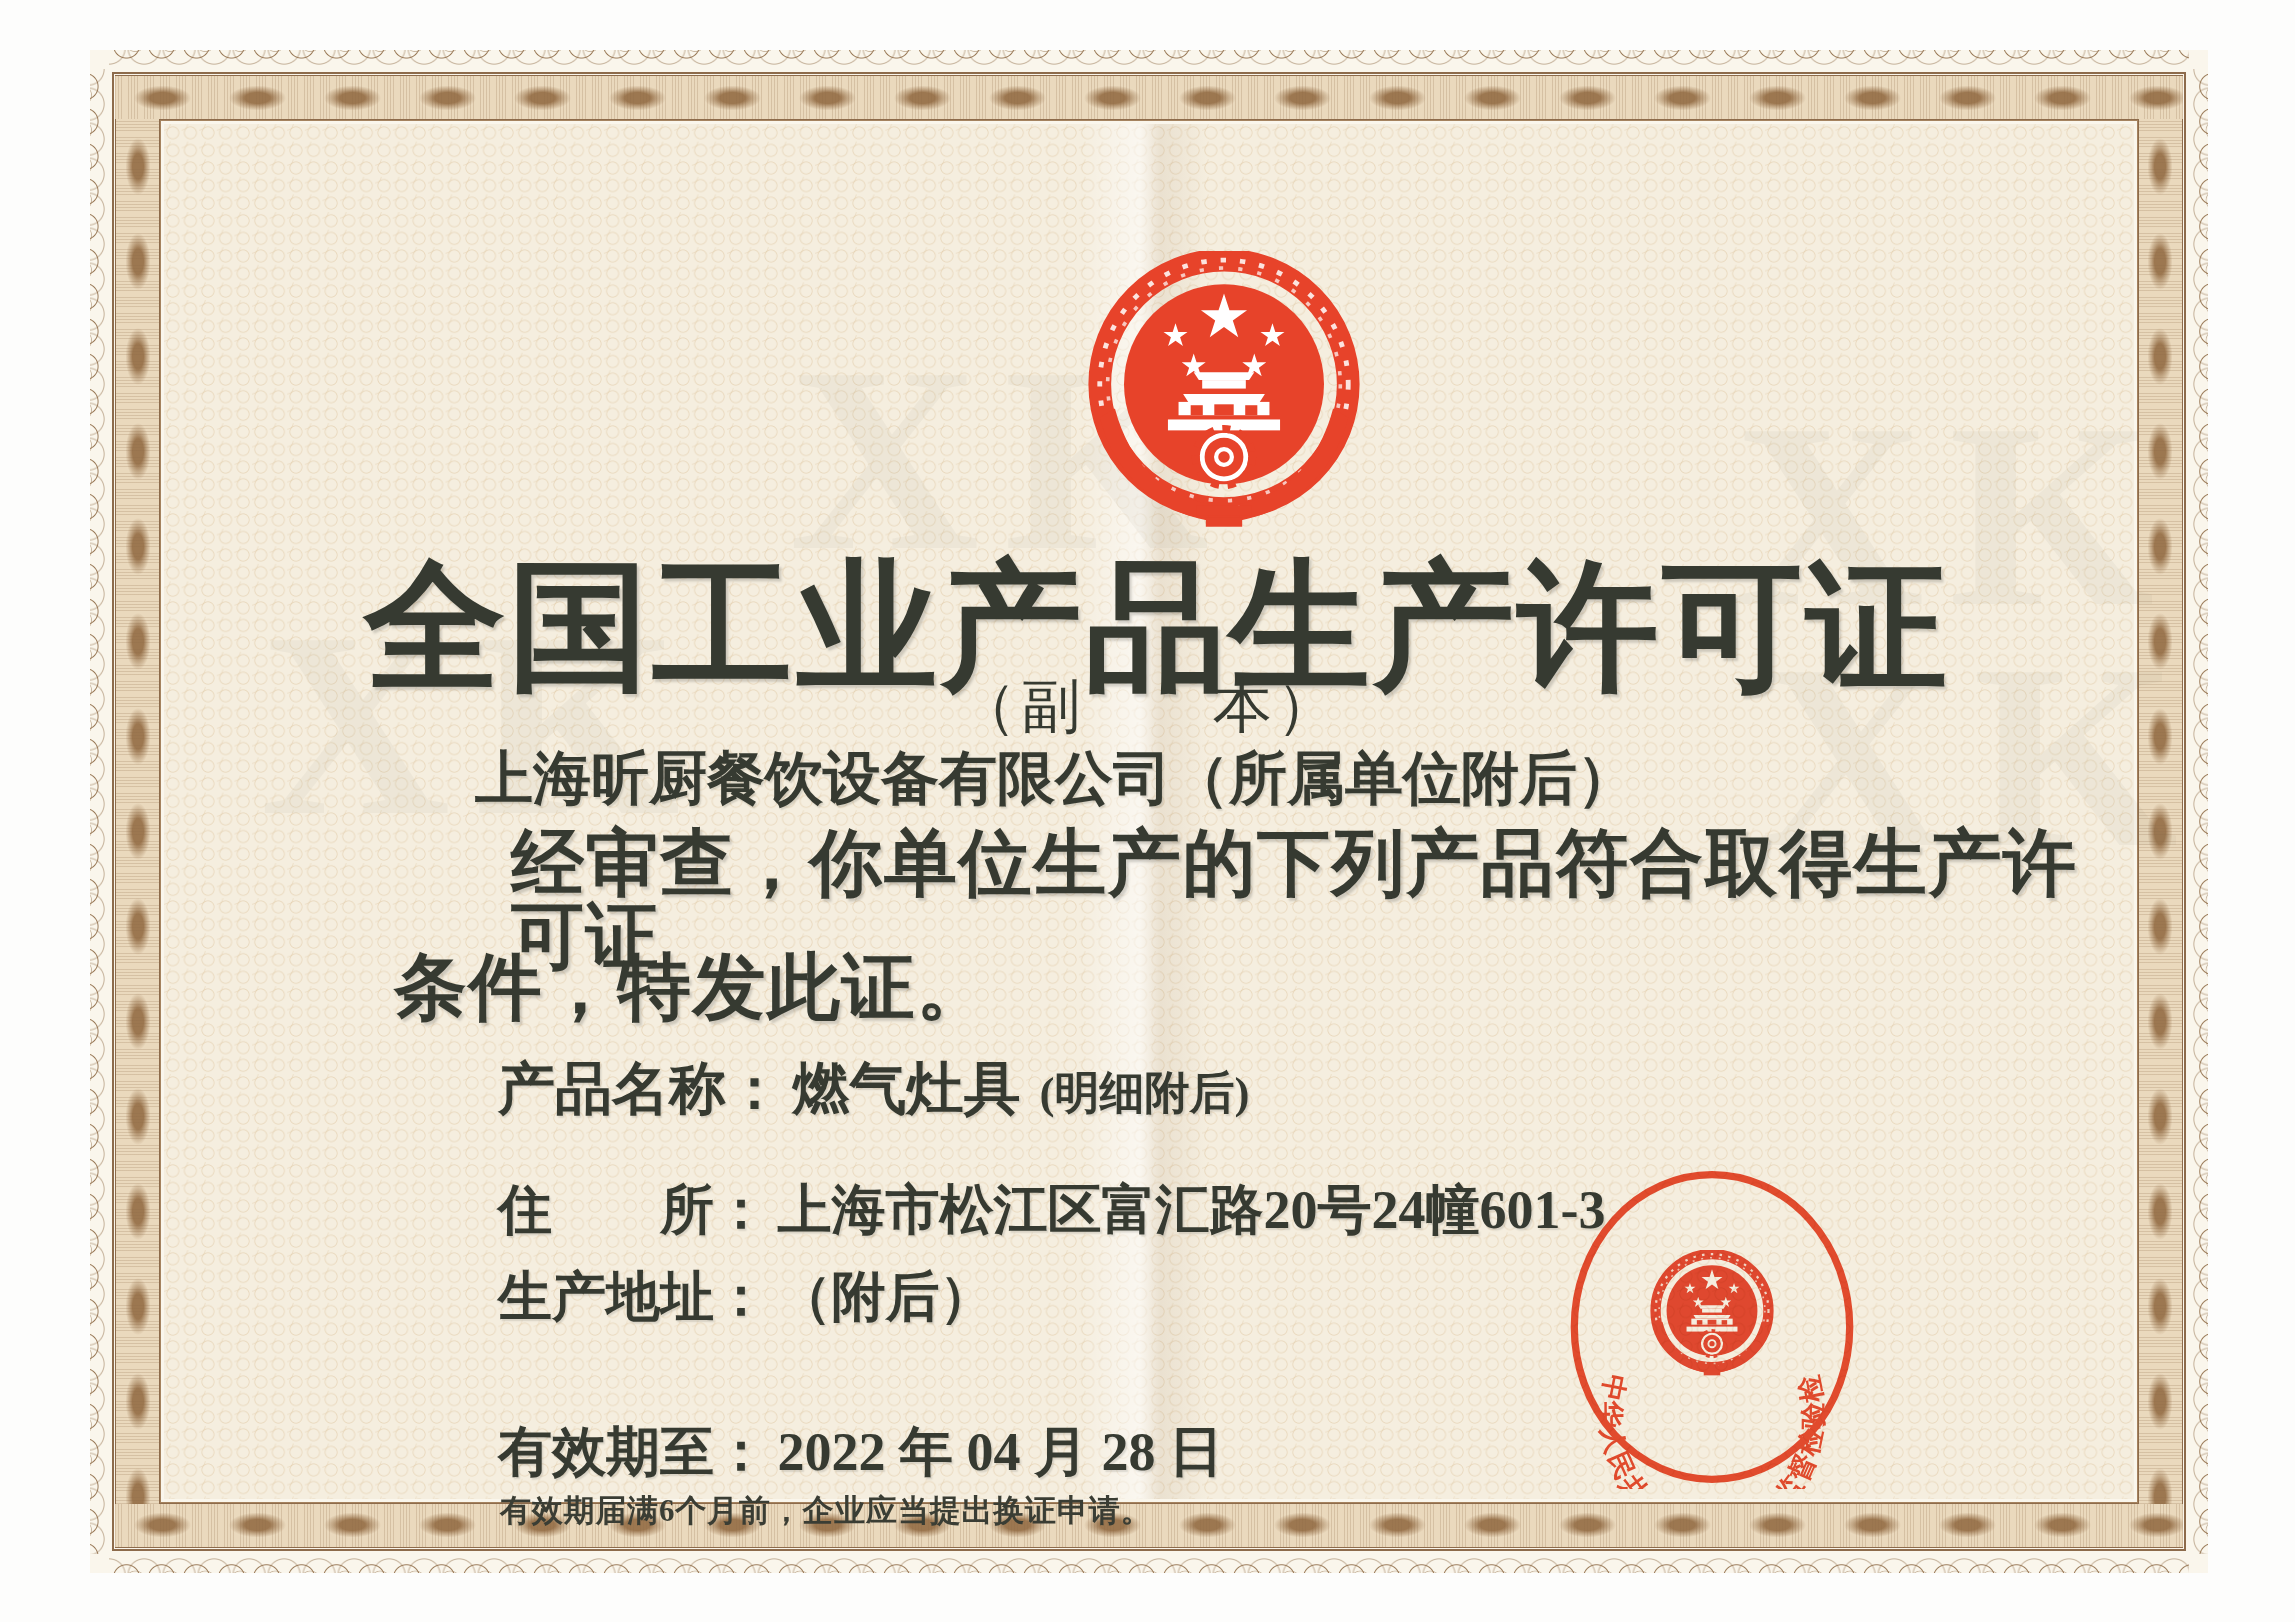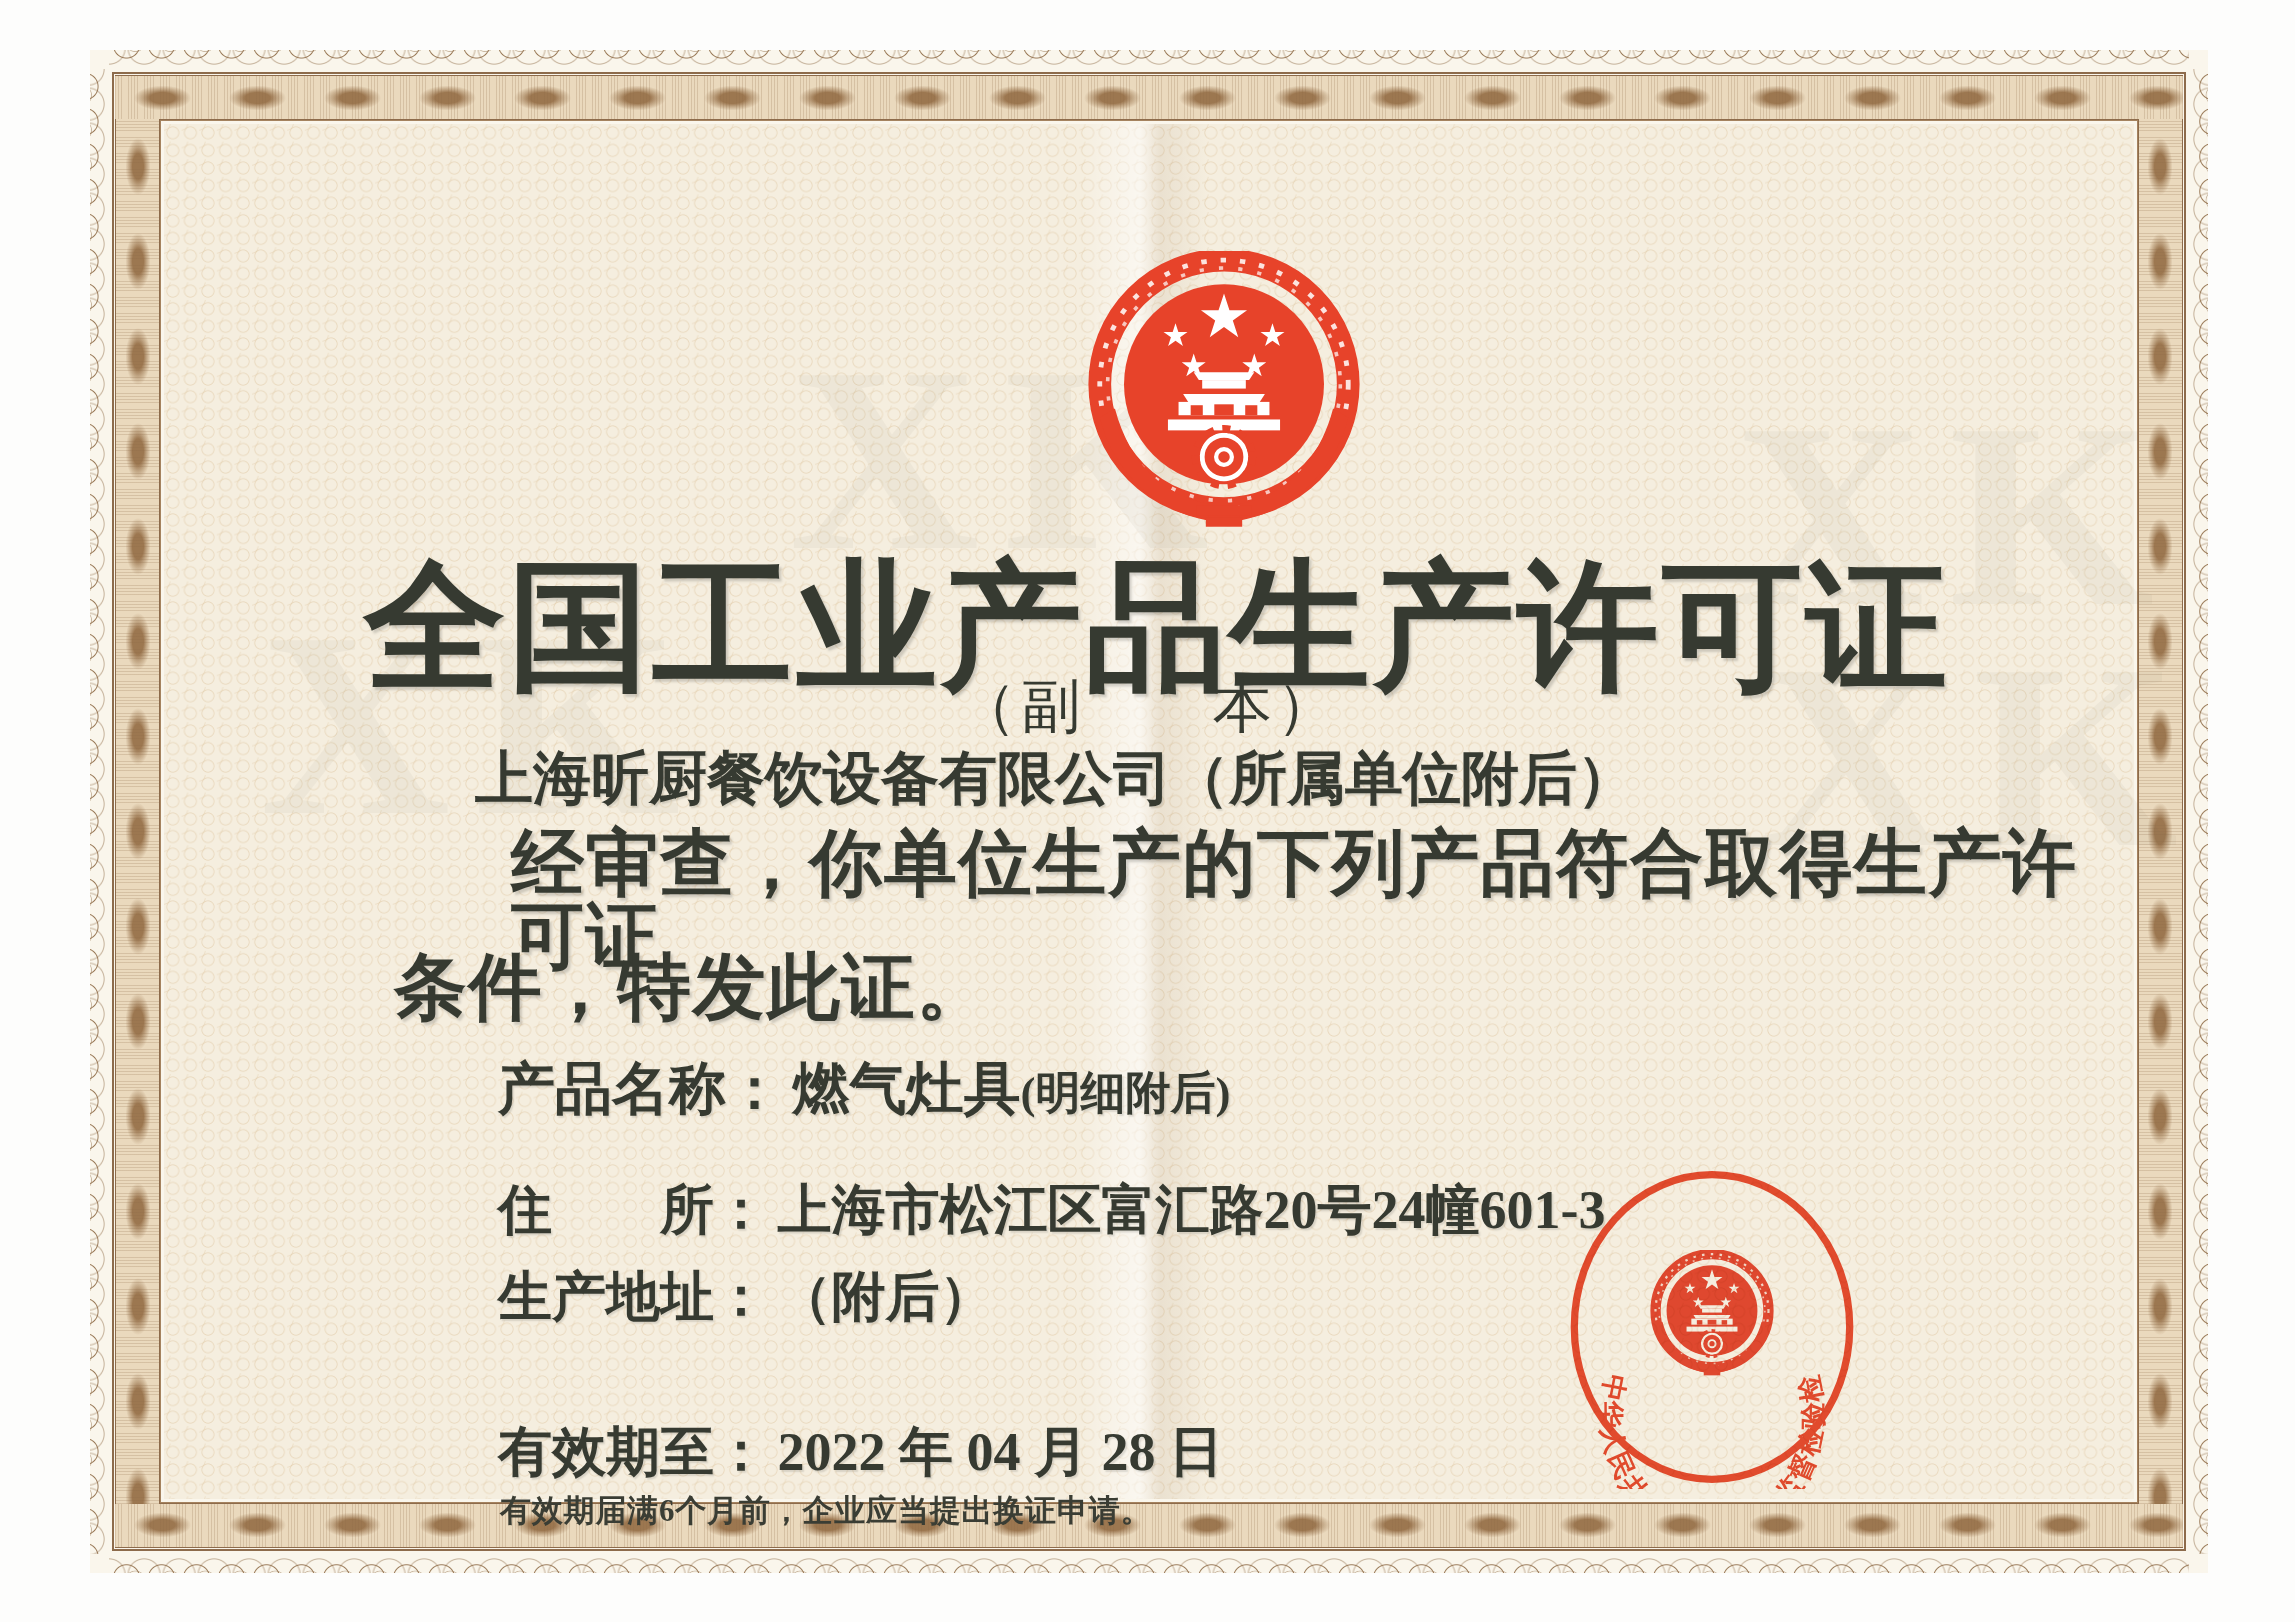--- a/index.html
+++ b/index.html
@@ -79,21 +79,21 @@
     text-shadow:1.6px 2.4px 1.6px rgba(70,70,62,.18);}
   .bodyline{position:absolute;font-size:73px;font-weight:bold;line-height:1;letter-spacing:1.6px;
     text-shadow:2.4px 3.2px 2.4px rgba(70,70,62,.22);}
   .body1{left:347px;top:703px;}
   .body2{left:230px;top:827px;}
   .frow{position:absolute;left:334px;font-size:54px;font-weight:bold;line-height:1.1;white-space:nowrap;
     text-shadow:1.6px 2.4px 1.6px rgba(70,70,62,.16);}
   .frow .flabel{display:inline-block;}
   .frow .fvalue{display:inline-block;margin-left:9.6px;}
   .row-product{top:934px;font-size:57px;}
-  .row-product .note{font-size:45px;font-weight:bold;}
+  .row-product .note{font-size:45px;font-weight:bold;margin-left:19px;}
   .row-residence{top:1057px;}
   .row-prodaddr{top:1144px;}
   .row-certno{top:1227px;}
   .row-valid{top:1299px;}
   .footnote{position:absolute;left:336px;top:1366px;font-size:31px;font-weight:600;color:#3a3d34;
     letter-spacing:0.8px;}
   .daterow{position:absolute;left:1200px;top:1294px;font-size:57px;font-weight:bold;white-space:nowrap;
     text-shadow:1.6px 2.4px 1.6px rgba(70,70,62,.16);}
   .daterow .seg{display:inline-block;}
   .daterow .g1{margin-right:74px;}

